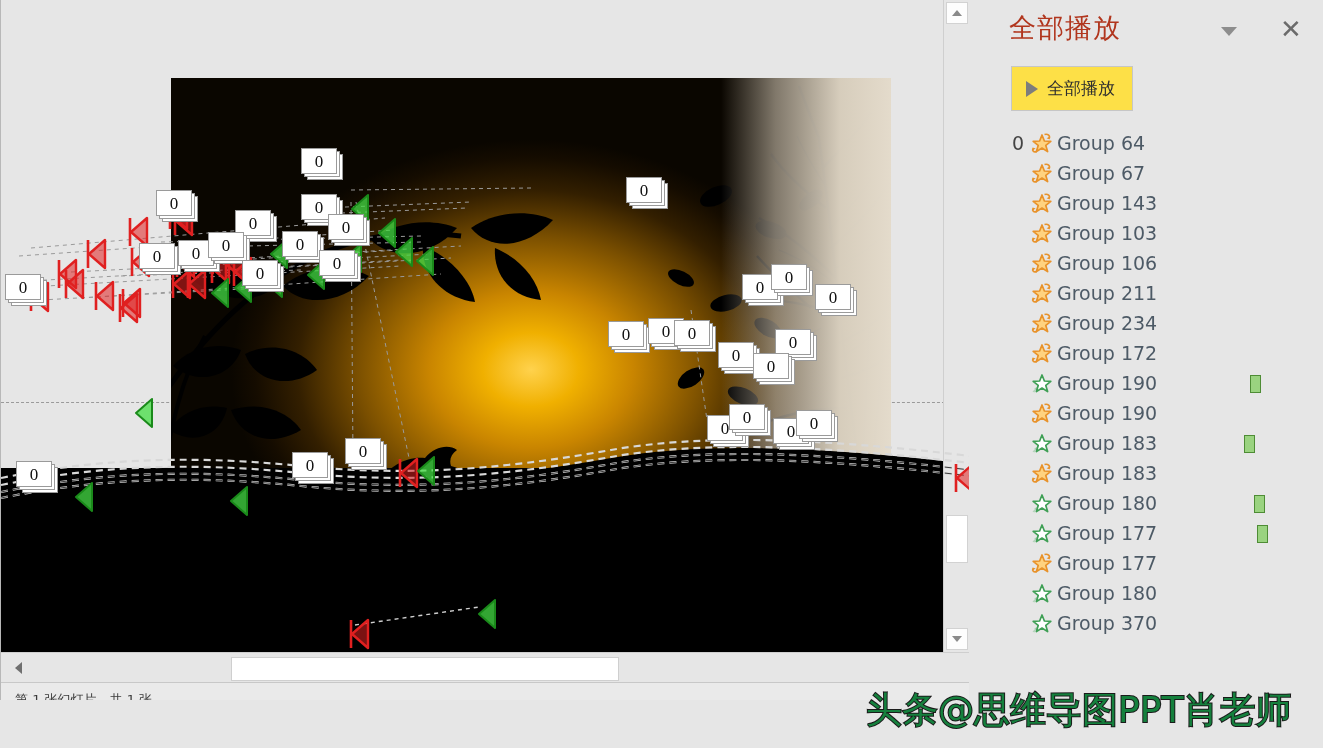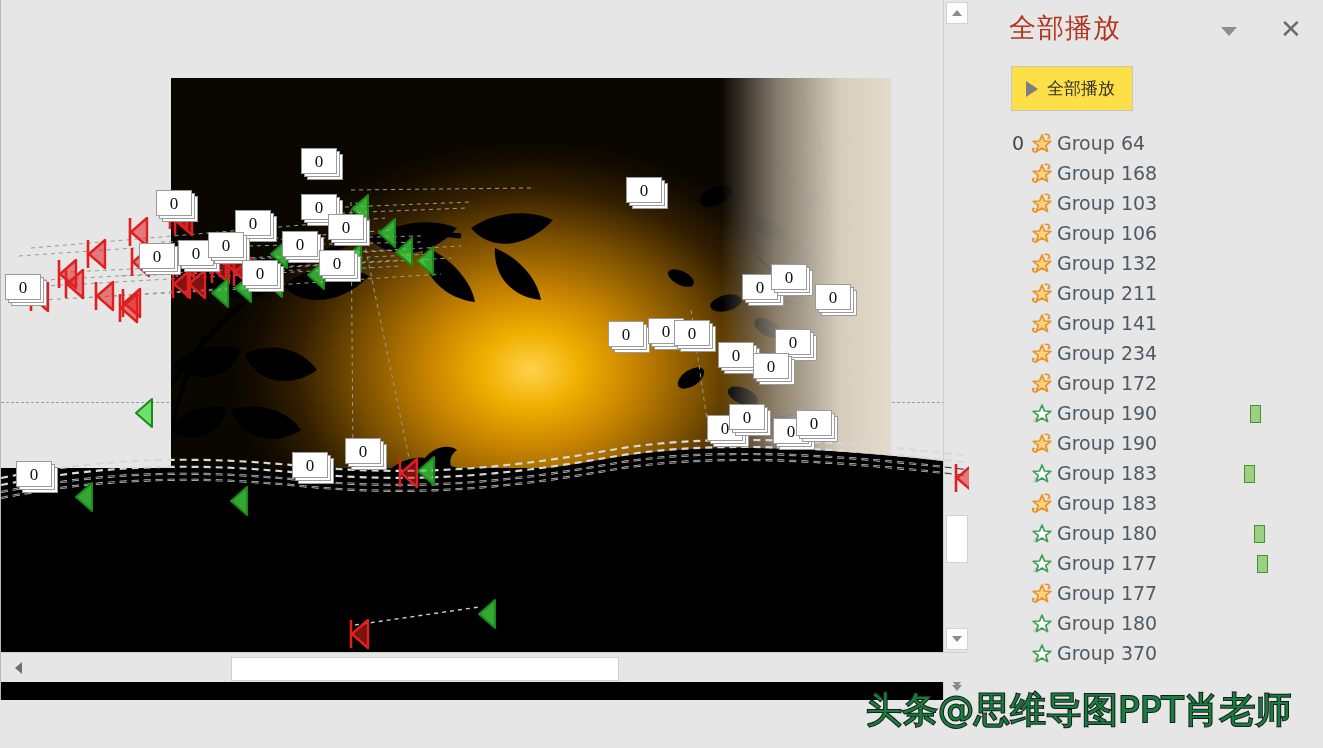--- a/index.html
+++ b/index.html
@@ -557,20 +557,23 @@
       </div>
     </div>
 
     <div id="hscroll">
       <div id="h-left">
         <span class="lft"></span>
       </div>
       <div id="h-thumb"></div>
     </div>
 
+    <div id="status-strip">
+      <div id="status-text">第 1 张幻灯片，共 1 张</div>
+    </div>
   </div>
 
   <div id="anim-pane">
     <div id="anim-title">全部播放</div>
 
     <div id="pane-dropdown">
       <span class="cap-dn"></span>
     </div>
     <div id="pane-close">
       <span>✕</span>
@@ -599,21 +602,34 @@
           <div class="row-index"></div>
           <div class="row-icon">
             <svg width="22" height="21" viewBox="0 0 22 21">
               <path d="M13.5 1.5 C 17 0.5 19.5 3 18 5.6" stroke="#e8922a" stroke-width="1.7" fill="none"></path>
               <path d="M18.6 6.4 L15.6 5.2 L18.9 3.6 Z" fill="#e8922a"></path>
               <path d="M5.6 18.6 C 2.6 19.8 0.8 17.4 2.4 15.4" stroke="#e8922a" stroke-width="1.7" fill="none"></path>
               <path d="M1.6 14.6 L4.6 15.6 L1.4 17.4 Z" fill="#e8922a"></path>
               <path d="M11 2 L13.4 8 L19.8 8.4 L14.8 12.4 L16.6 18.6 L11 15 L5.4 18.6 L7.2 12.4 L2.2 8.4 L8.6 8 Z" fill="#ffd27f" stroke="#e8922a" stroke-width="1.7" stroke-linejoin="round"></path>
             </svg>
           </div>
-          <div class="row-label">Group 168</div>
+          <div class="row-label">Group 67</div>
+        </div>
+        <div class="anim-row">
+          <div class="row-index"></div>
+          <div class="row-icon">
+            <svg width="22" height="21" viewBox="0 0 22 21">
+              <path d="M13.5 1.5 C 17 0.5 19.5 3 18 5.6" stroke="#e8922a" stroke-width="1.7" fill="none"></path>
+              <path d="M18.6 6.4 L15.6 5.2 L18.9 3.6 Z" fill="#e8922a"></path>
+              <path d="M5.6 18.6 C 2.6 19.8 0.8 17.4 2.4 15.4" stroke="#e8922a" stroke-width="1.7" fill="none"></path>
+              <path d="M1.6 14.6 L4.6 15.6 L1.4 17.4 Z" fill="#e8922a"></path>
+              <path d="M11 2 L13.4 8 L19.8 8.4 L14.8 12.4 L16.6 18.6 L11 15 L5.4 18.6 L7.2 12.4 L2.2 8.4 L8.6 8 Z" fill="#ffd27f" stroke="#e8922a" stroke-width="1.7" stroke-linejoin="round"></path>
+            </svg>
+          </div>
+          <div class="row-label">Group 143</div>
         </div>
         <div class="anim-row">
           <div class="row-index"></div>
           <div class="row-icon">
             <svg width="22" height="21" viewBox="0 0 22 21">
               <path d="M13.5 1.5 C 17 0.5 19.5 3 18 5.6" stroke="#e8922a" stroke-width="1.7" fill="none"></path>
               <path d="M18.6 6.4 L15.6 5.2 L18.9 3.6 Z" fill="#e8922a"></path>
               <path d="M5.6 18.6 C 2.6 19.8 0.8 17.4 2.4 15.4" stroke="#e8922a" stroke-width="1.7" fill="none"></path>
               <path d="M1.6 14.6 L4.6 15.6 L1.4 17.4 Z" fill="#e8922a"></path>
               <path d="M11 2 L13.4 8 L19.8 8.4 L14.8 12.4 L16.6 18.6 L11 15 L5.4 18.6 L7.2 12.4 L2.2 8.4 L8.6 8 Z" fill="#ffd27f" stroke="#e8922a" stroke-width="1.7" stroke-linejoin="round"></path>
@@ -638,47 +654,21 @@
           <div class="row-index"></div>
           <div class="row-icon">
             <svg width="22" height="21" viewBox="0 0 22 21">
               <path d="M13.5 1.5 C 17 0.5 19.5 3 18 5.6" stroke="#e8922a" stroke-width="1.7" fill="none"></path>
               <path d="M18.6 6.4 L15.6 5.2 L18.9 3.6 Z" fill="#e8922a"></path>
               <path d="M5.6 18.6 C 2.6 19.8 0.8 17.4 2.4 15.4" stroke="#e8922a" stroke-width="1.7" fill="none"></path>
               <path d="M1.6 14.6 L4.6 15.6 L1.4 17.4 Z" fill="#e8922a"></path>
               <path d="M11 2 L13.4 8 L19.8 8.4 L14.8 12.4 L16.6 18.6 L11 15 L5.4 18.6 L7.2 12.4 L2.2 8.4 L8.6 8 Z" fill="#ffd27f" stroke="#e8922a" stroke-width="1.7" stroke-linejoin="round"></path>
             </svg>
           </div>
-          <div class="row-label">Group 132</div>
-        </div>
-        <div class="anim-row">
-          <div class="row-index"></div>
-          <div class="row-icon">
-            <svg width="22" height="21" viewBox="0 0 22 21">
-              <path d="M13.5 1.5 C 17 0.5 19.5 3 18 5.6" stroke="#e8922a" stroke-width="1.7" fill="none"></path>
-              <path d="M18.6 6.4 L15.6 5.2 L18.9 3.6 Z" fill="#e8922a"></path>
-              <path d="M5.6 18.6 C 2.6 19.8 0.8 17.4 2.4 15.4" stroke="#e8922a" stroke-width="1.7" fill="none"></path>
-              <path d="M1.6 14.6 L4.6 15.6 L1.4 17.4 Z" fill="#e8922a"></path>
-              <path d="M11 2 L13.4 8 L19.8 8.4 L14.8 12.4 L16.6 18.6 L11 15 L5.4 18.6 L7.2 12.4 L2.2 8.4 L8.6 8 Z" fill="#ffd27f" stroke="#e8922a" stroke-width="1.7" stroke-linejoin="round"></path>
-            </svg>
-          </div>
           <div class="row-label">Group 211</div>
-        </div>
-        <div class="anim-row">
-          <div class="row-index"></div>
-          <div class="row-icon">
-            <svg width="22" height="21" viewBox="0 0 22 21">
-              <path d="M13.5 1.5 C 17 0.5 19.5 3 18 5.6" stroke="#e8922a" stroke-width="1.7" fill="none"></path>
-              <path d="M18.6 6.4 L15.6 5.2 L18.9 3.6 Z" fill="#e8922a"></path>
-              <path d="M5.6 18.6 C 2.6 19.8 0.8 17.4 2.4 15.4" stroke="#e8922a" stroke-width="1.7" fill="none"></path>
-              <path d="M1.6 14.6 L4.6 15.6 L1.4 17.4 Z" fill="#e8922a"></path>
-              <path d="M11 2 L13.4 8 L19.8 8.4 L14.8 12.4 L16.6 18.6 L11 15 L5.4 18.6 L7.2 12.4 L2.2 8.4 L8.6 8 Z" fill="#ffd27f" stroke="#e8922a" stroke-width="1.7" stroke-linejoin="round"></path>
-            </svg>
-          </div>
-          <div class="row-label">Group 141</div>
         </div>
         <div class="anim-row">
           <div class="row-index"></div>
           <div class="row-icon">
             <svg width="22" height="21" viewBox="0 0 22 21">
               <path d="M13.5 1.5 C 17 0.5 19.5 3 18 5.6" stroke="#e8922a" stroke-width="1.7" fill="none"></path>
               <path d="M18.6 6.4 L15.6 5.2 L18.9 3.6 Z" fill="#e8922a"></path>
               <path d="M5.6 18.6 C 2.6 19.8 0.8 17.4 2.4 15.4" stroke="#e8922a" stroke-width="1.7" fill="none"></path>
               <path d="M1.6 14.6 L4.6 15.6 L1.4 17.4 Z" fill="#e8922a"></path>
               <path d="M11 2 L13.4 8 L19.8 8.4 L14.8 12.4 L16.6 18.6 L11 15 L5.4 18.6 L7.2 12.4 L2.2 8.4 L8.6 8 Z" fill="#ffd27f" stroke="#e8922a" stroke-width="1.7" stroke-linejoin="round"></path>

